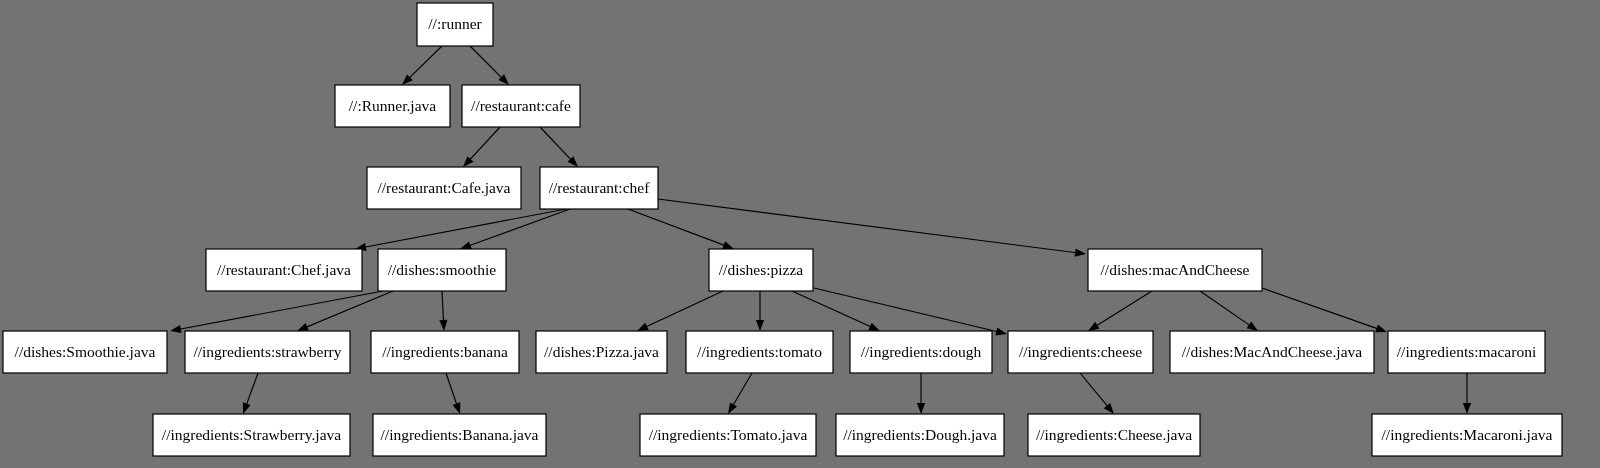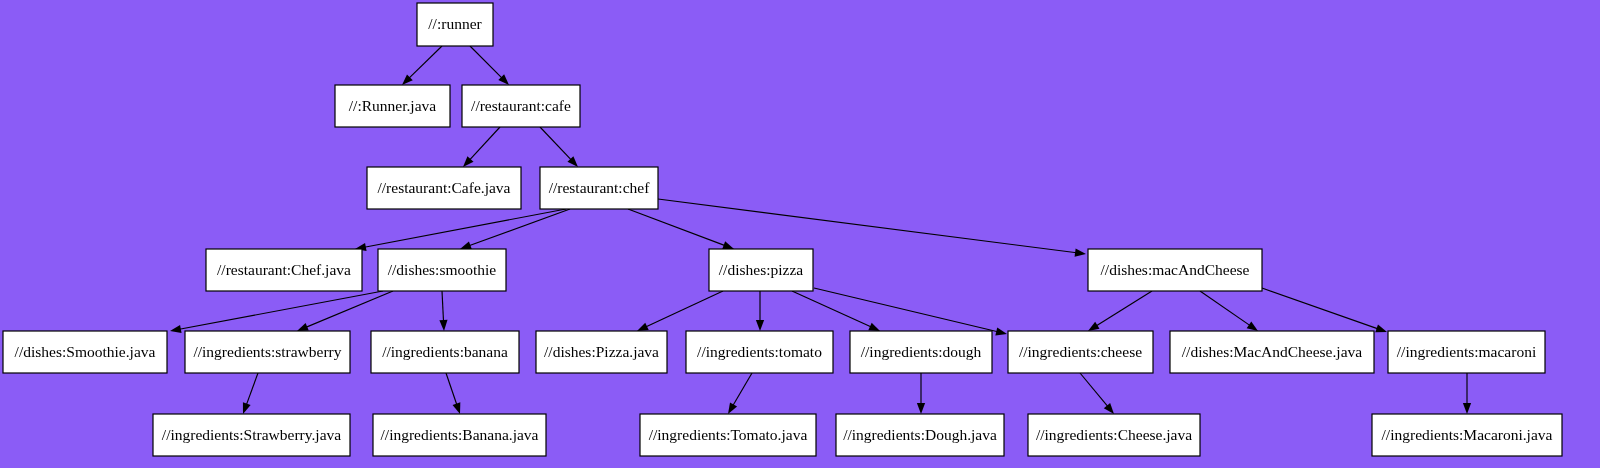--- a/index.html
+++ b/index.html
@@ -8,21 +8,21 @@
     padding: 0;
     background: #ffffff;
   }
   body {
     font-family: "Liberation Serif", "DejaVu Serif", serif;
   }
   #graph-root {
     position: relative;
     width: 1600px;
     height: 468px;
-    background: #8b5cf6;
+    background: #737373;
     overflow: hidden;
   }
   svg#graph-canvas {
     position: absolute;
     left: 0;
     top: 0;
     width: 1600px;
     height: 468px;
     display: block;
   }

